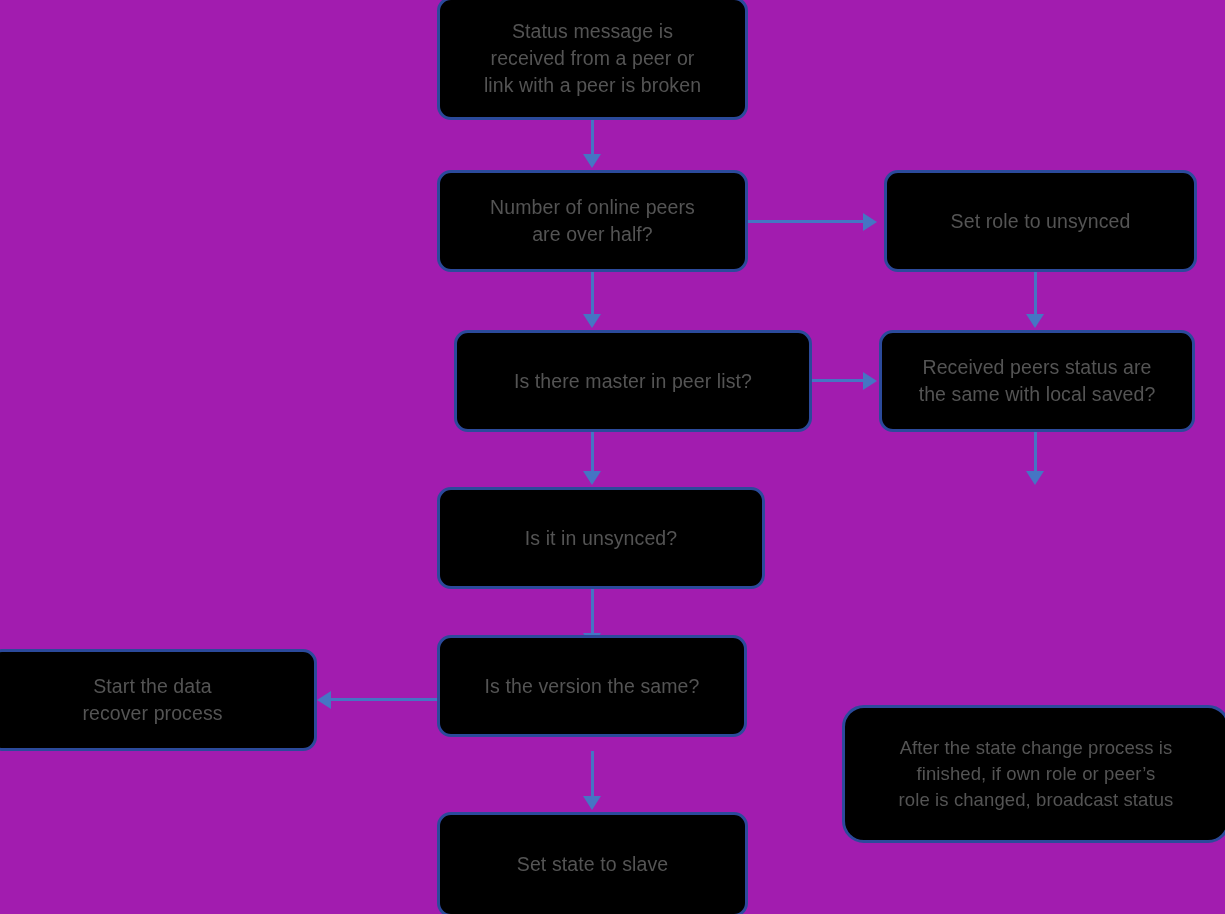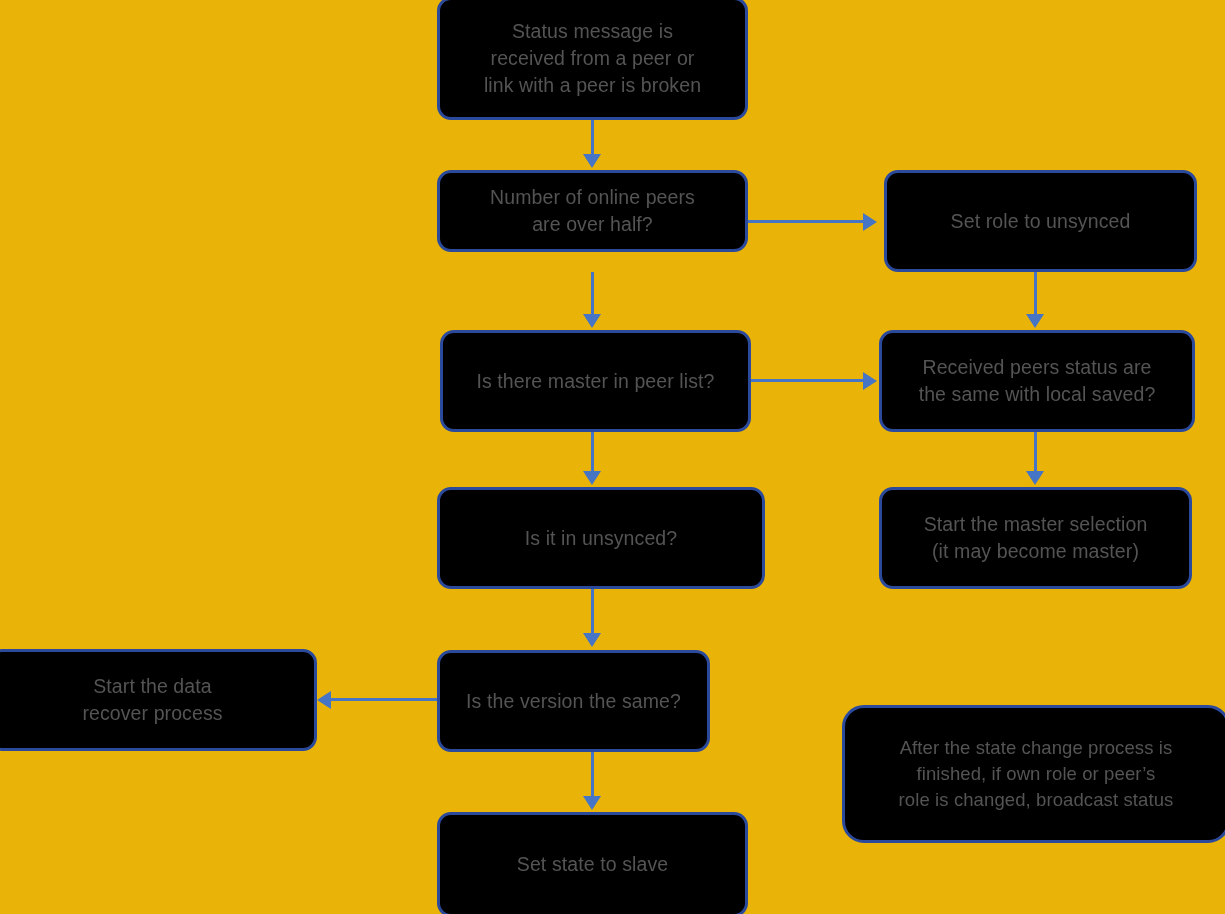--- a/index.html
+++ b/index.html
@@ -7,21 +7,21 @@
     padding: 0;
     background: #000000;
   }
   body {
     font-family: "Liberation Sans", sans-serif;
   }
   #canvas {
     position: relative;
     width: 1225px;
     height: 914px;
-    background: #eab308;
+    background: #a21caf;
     overflow: hidden;
   }
   .node {
     position: absolute;
     box-sizing: border-box;
     border: 3px solid #2b4a9b;
     border-radius: 14px;
     background: #000000;
     display: flex;
     align-items: center;
@@ -103,54 +103,50 @@
 
   <div class="conn v" style="left:1034px; top:432px; height:41px;"></div>
   <div class="arrow down" style="left:1026px; top:471px;"></div>
 
   <div class="node" style="left:437px; top:-3px; width:311px; height:123px;">
     <span class="lbl">Status message is
 received from a peer or
 link with a peer is broken</span>
   </div>
 
-  <div class="node" style="left:437px; top:170px; width:311px; height:82px;">
+  <div class="node" style="left:437px; top:170px; width:311px; height:102px;">
     <span class="lbl">Number of online peers
 are over half?</span>
   </div>
 
-  <div class="node" style="left:440px; top:330px; width:311px; height:102px;">
+  <div class="node" style="left:454px; top:330px; width:358px; height:102px;">
     <span class="lbl">Is there master in peer list?</span>
   </div>
 
   <div class="node" style="left:437px; top:487px; width:328px; height:102px;">
     <span class="lbl">Is it in unsynced?</span>
   </div>
 
-  <div class="node" style="left:437px; top:650px; width:273px; height:102px;">
+  <div class="node" style="left:437px; top:635px; width:310px; height:102px;">
     <span class="lbl">Is the version the same?</span>
   </div>
 
   <div class="node" style="left:437px; top:812px; width:311px; height:105px;">
     <span class="lbl">Set state to slave</span>
   </div>
 
   <div class="node" style="left:884px; top:170px; width:313px; height:102px;">
     <span class="lbl">Set role to unsynced</span>
   </div>
 
   <div class="node" style="left:879px; top:330px; width:316px; height:102px;">
     <span class="lbl">Received peers status are
 the same with local saved?</span>
   </div>
 
-  <div class="node" style="left:879px; top:487px; width:313px; height:102px;">
-    <span class="lbl">Start the master selection
-(it may become master)</span>
-  </div>
 
   <div class="node" style="left:-12px; top:649px; width:329px; height:102px;">
     <span class="lbl">Start the data
 recover process</span>
   </div>
 
   <div class="node note" style="left:842px; top:705px; width:388px; height:138px;">
     <span class="lbl">After the state change process is
 finished, if own role or peer’s
 role is changed, broadcast status</span>

